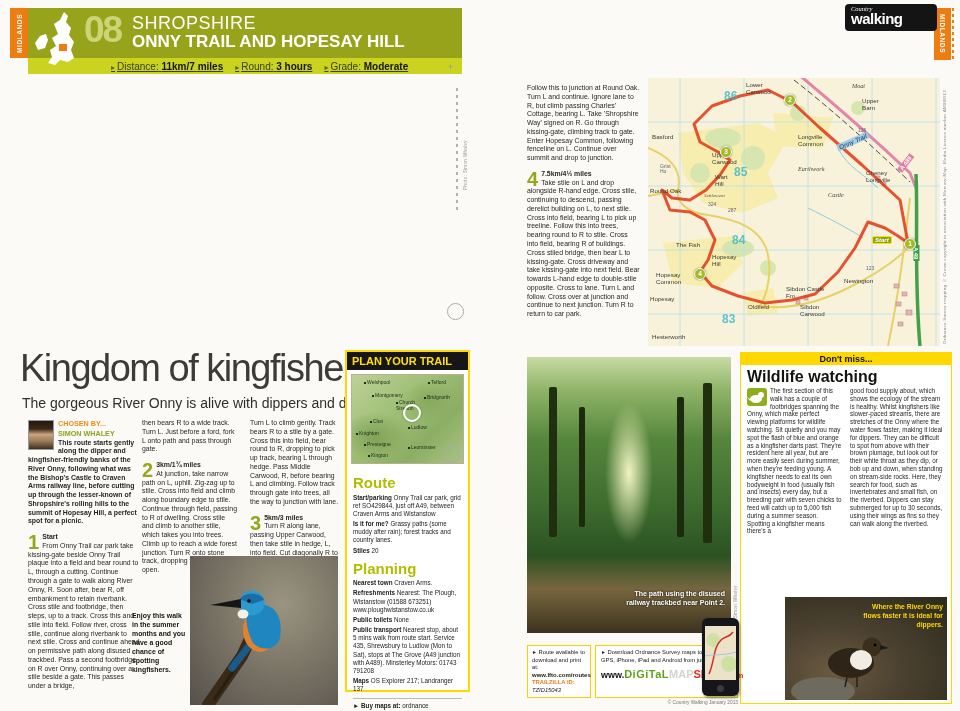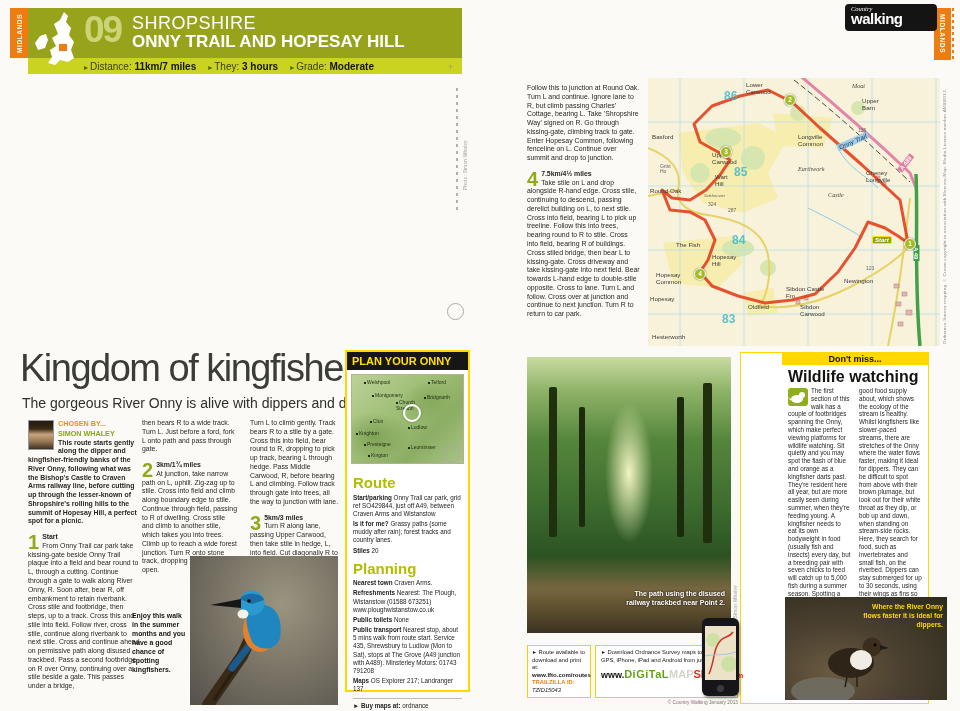--- a/index.html
+++ b/index.html
@@ -5,21 +5,21 @@
   html,body{margin:0;padding:0;background:#e8e6e0;}
   .spread{position:relative;width:960px;height:711px;margin:0 auto;background:#fbfaf6;
     font-family:"Liberation Sans",sans-serif;overflow:hidden;}
   .abs{position:absolute;}
   
   .tabL{left:10px;top:8px;width:18px;height:50px;background:#ee7d11;color:#fff;
     font-size:6.5px;font-weight:bold;letter-spacing:.6px;writing-mode:vertical-rl;
     transform:rotate(180deg);display:flex;align-items:center;justify-content:center;}
   .hdr{left:28px;top:8px;width:434px;height:50px;background:#97a41b;}
   .strip{left:28px;top:58px;width:434px;height:16px;background:#c9d320;display:flex;
-    align-items:center;padding-left:56px;box-sizing:border-box;gap:12px;font-size:10px;color:#3a400c;white-space:nowrap;}
+    align-items:center;padding-left:83px;box-sizing:border-box;gap:12px;font-size:10px;color:#3a400c;white-space:nowrap;text-decoration:underline;}
   .strip b{color:#15150a;}
   .strip .ar{color:#55650f;font-size:8px;margin-right:2px;}
   .ukmap{left:30px;top:10px;z-index:3;}
   .num08{left:84px;top:11px;font-size:37px;font-weight:bold;color:#ccd478;line-height:1;letter-spacing:-2px;z-index:2;}
   .county{left:132px;top:13px;font-size:18px;color:#fff;letter-spacing:.5px;}
   .rtitle{left:132px;top:32px;font-size:17px;font-weight:bold;color:#fff;}
   
   .hero{left:18px;top:84px;width:444px;height:261px;overflow:hidden;background:
     radial-gradient(ellipse 150px 110px at 30% 42%, rgba(246,248,196,.95), rgba(198,214,122,.45) 45%, rgba(0,0,0,0) 72%),
     radial-gradient(ellipse 230px 110px at 10% 90%, rgba(142,126,70,.8), rgba(0,0,0,0) 65%),
@@ -98,21 +98,21 @@
     font-weight:bold;font-style:italic;padding:0 2px;border-radius:2px;z-index:4;}
   .mapcred{left:942px;top:82px;height:262px;font-size:4.4px;color:#888;line-height:1.2;}
   
   .ppic{left:527px;top:357px;width:204px;height:276px;overflow:hidden;background:
     radial-gradient(ellipse 34px 100px at 50% 42%, #f2f4c2 0%, rgba(242,244,194,0) 70%),
     linear-gradient(180deg,#c9dba2 0%,#8fb468 12%,#55863c 30%,#3c6b2e 55%,#2c5222 72%,#77663f 84%,#574a2c 93%,#3b3220 100%);}
   .ppcap{position:absolute;right:6px;bottom:26px;width:100px;text-align:right;color:#fff;font-weight:bold;
     font-size:7px;line-height:1.3;text-shadow:0 0 2px #000;}
   .ppcred{left:733px;top:565px;height:70px;}
   
-  .dm{left:740px;top:352px;width:189px;height:352px;border:1.5px solid #ffd800;background:#fff;box-sizing:border-box;padding-left:41px;}
+  .dm{left:740px;top:352px;width:212px;height:352px;border:1.5px solid #ffd800;background:#fff;box-sizing:border-box;}
   .dm-head{background:#ffd800;color:#111;font-weight:bold;font-size:9px;text-align:center;padding:1px 0;}
   .dm-title{font-size:16px;font-weight:bold;color:#131310;margin:3px 6px 1px;}
   .dm-cols{display:flex;gap:8px;padding:0 6px;height:212px;overflow:hidden;}
   .dm-col{width:50%;font-size:6.3px;line-height:1.24;color:#262624;}
   .birdicon{float:left;width:20px;height:18px;background:#8fae1b;border-radius:3px;margin:1px 3px 1px 0;}
   .dipper{position:absolute;left:44px;top:244px;width:162px;height:103px;overflow:hidden;background:
     radial-gradient(ellipse at 30% 72%, #6a5a40 0%, #4a4030 45%, #2c2a1c 100%);}
   .dipcap{position:absolute;right:4px;top:6px;width:82px;text-align:right;color:#ffd800;font-weight:bold;
     font-size:6.8px;line-height:1.3;}
   
@@ -140,26 +140,26 @@
 
 <div class="spread">
 
   <div class="abs tabL">MIDLANDS</div>
   <div class="abs hdr"></div>
   <svg class="abs ukmap" width="56" height="62" viewBox="0 0 56 62">
     <path d="M34,2 L38,6 L36,12 L41,18 L39,25 L44,32 L41,40 L44,48 L38,52 L30,50 L25,55 L18,53 L22,47 L20,40 L26,36 L22,28 L28,24 L24,14 L30,10 Z" fill="#ffffff"></path>
     <path d="M10,26 L16,24 L18,30 L15,38 L8,40 L5,33 Z" fill="#ffffff"></path>
     <rect x="29" y="34" width="8" height="7" fill="#ee7d11"></rect>
   </svg>
-  <div class="abs num08">09</div>
+  <div class="abs num08">08</div>
   <div class="abs county">SHROPSHIRE</div>
   <div class="abs rtitle">ONNY TRAIL AND HOPESAY HILL</div>
   <div class="abs strip">
     <span><span class="ar">▸</span><span>Distance:</span> <b>11km/7 miles</b></span>
-    <span><span class="ar">▸</span><span>They:</span> <b>3 hours</b></span>
+    <span><span class="ar">▸</span><span>Round:</span> <b>3 hours</b></span>
     <span><span class="ar">▸</span><span>Grade:</span> <b>Moderate</b></span>
   </div>
 
   <div class="abs vtext pcred" style="left:463px;top:100px;height:90px;">Photo: Simon Whaley</div>
 
   <h1 class="abs headline" style="margin:0;font-weight:normal;">Kingdom of kingfishers</h1>
   <div class="abs standfirst">The gorgeous River Onny is alive with dippers and divers.</div>
 
   <div class="abs col col1">
     <div>
@@ -203,21 +203,21 @@
       <path d="M58,52 C80,42 94,56 90,82 C86,94 72,96 63,87 C58,78 54,62 58,52 Z" fill="#1f86c0"></path>
       <circle cx="62" cy="47" r="12.5" fill="#2a9ad0"></circle>
       <path d="M50,43 C54,36 72,36 74,44 L62,48 Z" fill="#1a6ea8"></path>
       <ellipse cx="53" cy="58" rx="5.5" ry="4.5" fill="#f5f2ea"></ellipse>
       <polygon points="51,43 20,49 51,52" fill="#161616"></polygon>
       <circle cx="59" cy="45" r="1.8" fill="#000"></circle>
     </svg>
   </div>
 
   <div class="abs plan">
-    <div class="plan-head">PLAN YOUR ONNY</div>
+    <div class="plan-head">PLAN YOUR TRAIL</div>
     <div class="locator">
       <div id="locator-towns">
           <span class="town" style="left: 12px; top: 5px;">Welshpool</span>
           <span class="town" style="left: 20px; top: 18px;">Montgomery</span>
           <span class="town" style="left: 76px; top: 5px;">Telford</span>
           <span class="town" style="left: 72px; top: 20px;">Bridgnorth</span>
           <span class="town" style="left: 44px; top: 25px;">Church
 Stretton</span>
           <span class="town" style="left: 18px; top: 44px;">Clun</span>
           <span class="town" style="left: 56px; top: 50px;">Ludlow</span>

